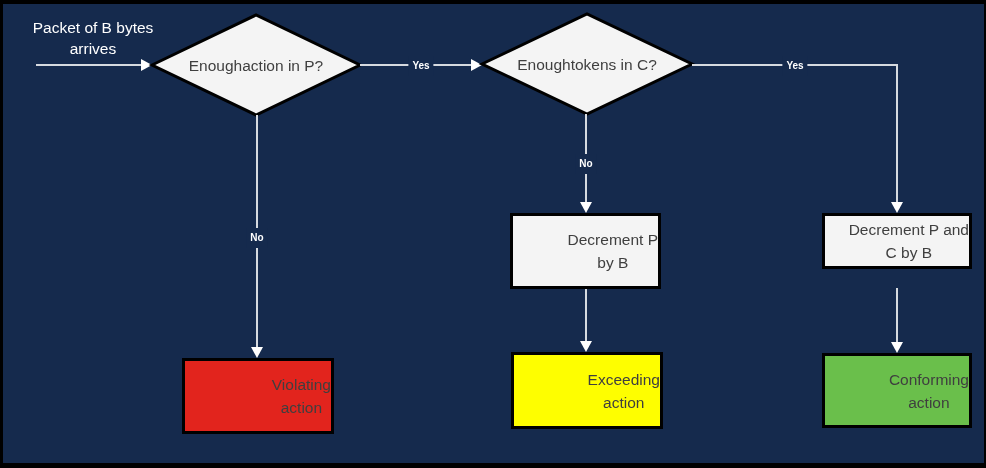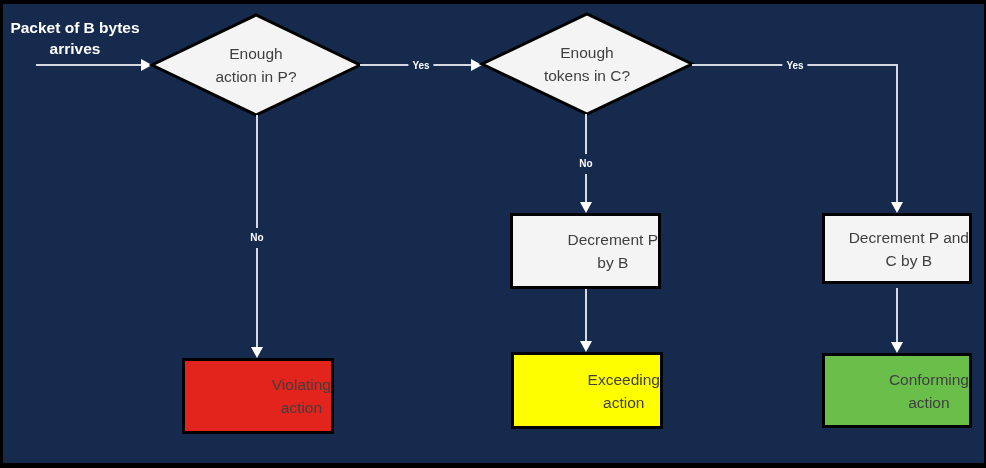--- a/index.html
+++ b/index.html
@@ -17,25 +17,25 @@
   .panel {
     position: absolute;
     left: 3px; top: 4px;
     width: 981px; height: 459px;
     background: #152a4d;
   }
   
   .abs { position: absolute; }
 
   .start-label {
-    left: 4px; top: 17px; width: 142px;
+    left: 22px; top: 17px; width: 142px;
     text-align: center;
     color: #ffffff;
     font-size: 15.5px;
-    font-weight: 700;
+    font-weight: 400;
     line-height: 21px;
   }
 
   .h-line, .v-line { background: #d6dae0; }
   .h-line { height: 2px; }
   .v-line { width: 2px; }
 
   .arrow-right {
     width: 0; height: 0;
     border-top: 6px solid transparent;
@@ -65,21 +65,21 @@
   .diamond polygon {
     fill: #f4f4f4;
     stroke: #000000;
     stroke-width: 3;
     stroke-linejoin: miter;
   }
   .diamond .shape-text {
     position: absolute;
     left: 0; top: 0; right: 0; bottom: 0;
     display: flex;
-    flex-direction: column;
+    flex-direction: row;
     align-items: center;
     justify-content: center;
   }
 
   .node-text {
     color: #3f3f3f;
     font-size: 15.5px;
     line-height: 23px;
     text-align: center;
   }
@@ -145,21 +145,21 @@
   <div class="abs edge-label" style="left:586px; top:164px;">No</div>
   <div class="abs arrow-down" style="left:580px; top:202px;"></div>
 
   <div class="abs process-box" style="left:510px; top:213px; width:151px; height:76px;">
     <div class="node-text">
       <div>Decrement P</div>
       <div>by B</div>
     </div>
   </div>
 
-  <div class="abs process-box" style="left:822px; top:213px; width:150px; height:71px;">
+  <div class="abs process-box" style="left:822px; top:213px; width:150px; height:56px;">
     <div class="node-text">
       <div>Decrement P and</div>
       <div>C by B</div>
     </div>
   </div>
 
   <div class="abs v-line" style="left:585px; top:289px; height:53px;"></div>
   <div class="abs arrow-down" style="left:580px; top:341px;"></div>
 
   <div class="abs v-line" style="left:896px; top:288px; height:55px;"></div>

